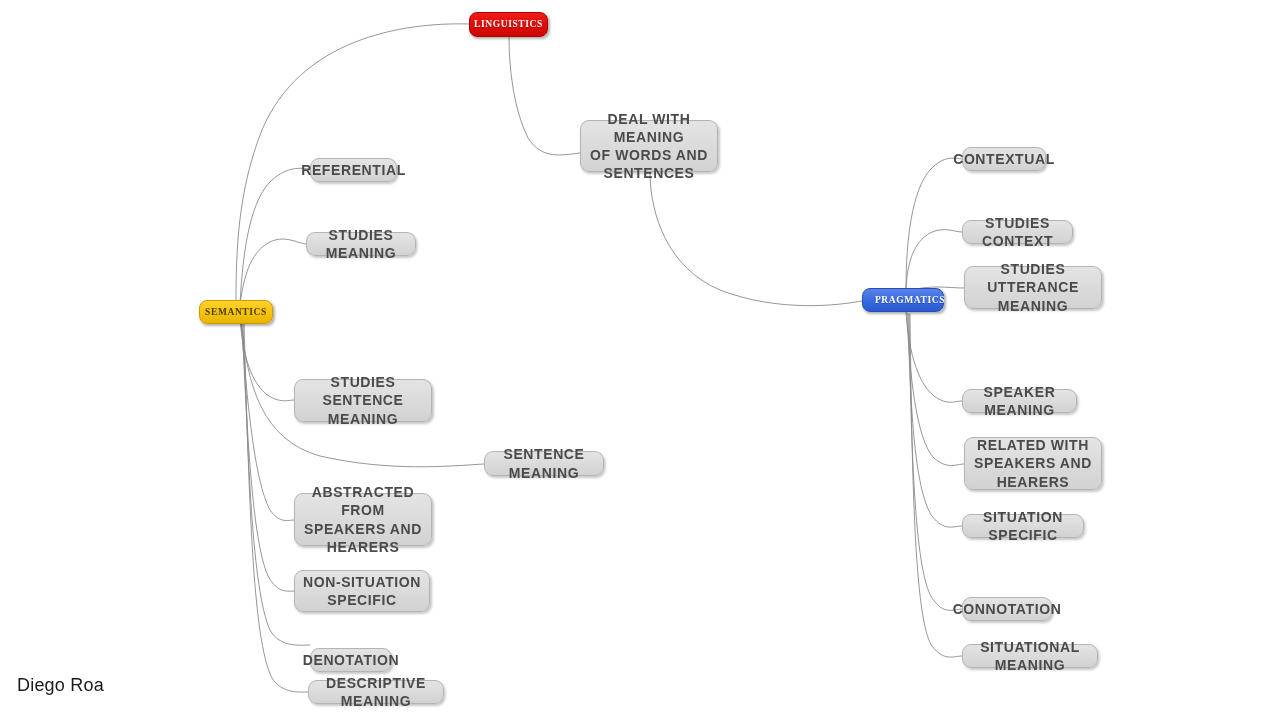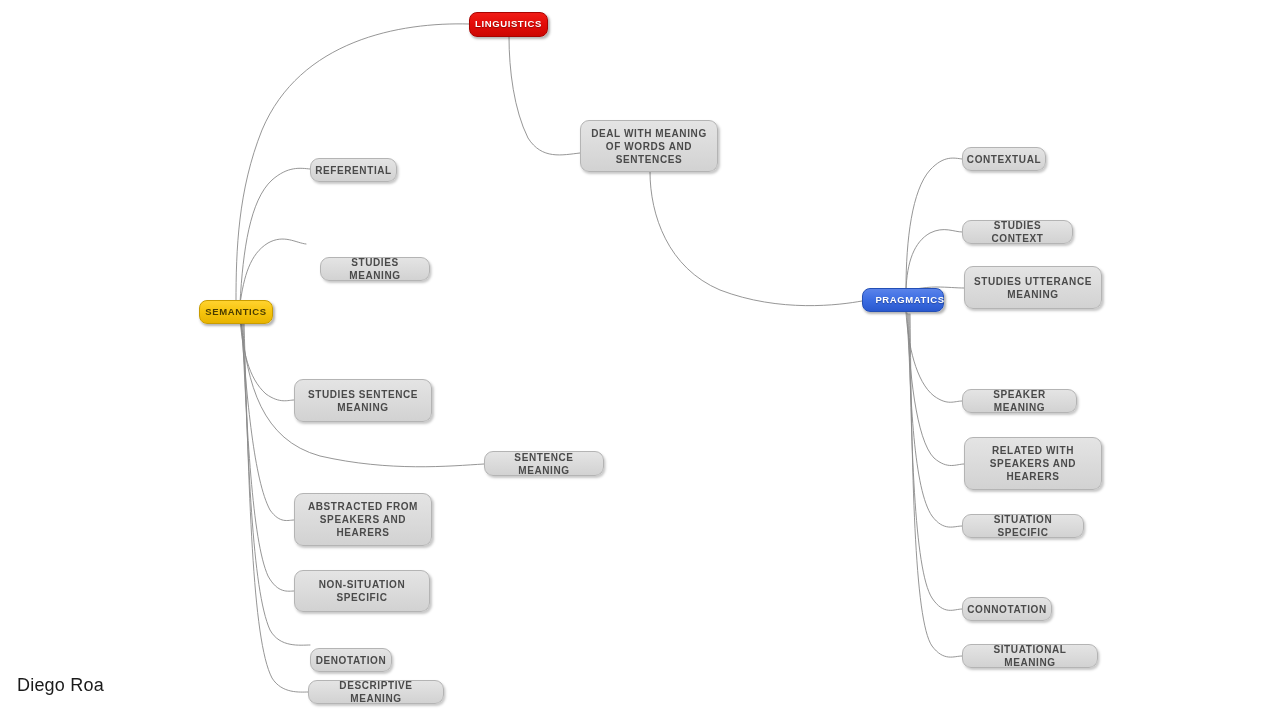--- a/index.html
+++ b/index.html
@@ -37,32 +37,33 @@
     letter-spacing: 0.6px;
     line-height: 1.30;
     white-space: pre-line;
     -webkit-font-smoothing: antialiased;
   }
   
   .node.leaf {
     background: linear-gradient(180deg, #e4e4e4 0%, #dcdcdc 45%, #d2d2d2 100%);
     border: 1px solid #b4b4b4;
     color: #4a4a4a;
-    font-size: 10px;
+    font-size: 14px;
     font-weight: bold;
     box-shadow: 1.5px 2px 2.5px rgba(0,0,0,0.22);
     padding: 2px 6px;
   }
   
   .node.root {
     font-size: 9.5px;
     font-weight: bold;
     border-radius: 8px;
     box-shadow: 1.5px 2px 2.5px rgba(0,0,0,0.3);
     padding: 2px 6px;
+    font-family: Liberation Serif, serif;
   }
   .node.root.red {
     background: linear-gradient(180deg, #f01c16 0%, #e20c08 50%, #cc0703 100%);
     border: 1px solid #a80300;
     color: #ffffff;
     text-shadow: 0 1px 1px rgba(0,0,0,0.35);
   }
   .node.root.yellow {
     background: linear-gradient(180deg, #ffd22e 0%, #f6c40d 50%, #e8b400 100%);
     border: 1px solid #c99c00;
@@ -115,21 +116,21 @@
     </svg>
 
   <div id="nodes-layer">
       <div class="node root red" style="left: 469px; top: 12px; width: 79px; height: 25px;">LINGUISTICS</div>
       <div class="node leaf" style="left: 580px; top: 120px; width: 138px; height: 52px;">DEAL WITH MEANING
 OF WORDS AND
 SENTENCES</div>
       <div class="node root yellow" style="left: 199px; top: 300px; width: 74px; height: 24px;">SEMANTICS</div>
       <div class="node root blue" style="left: 862px; top: 288px; width: 82px; height: 24px;">PRAGMATICS</div>
       <div class="node leaf" style="left: 310px; top: 158px; width: 87px; height: 24px;">REFERENTIAL</div>
-      <div class="node leaf" style="left: 320px; top: 232px; width: 110px; height: 24px; margin-top: 25px;">STUDIES MEANING</div>
+      <div class="node leaf" style="left: 306px; top: 232px; width: 110px; height: 24px;">STUDIES MEANING</div>
       <div class="node leaf" style="left: 294px; top: 379px; width: 138px; height: 43px;">STUDIES SENTENCE
 MEANING</div>
       <div class="node leaf" style="left: 484px; top: 451px; width: 120px; height: 25px;">SENTENCE MEANING</div>
       <div class="node leaf" style="left: 294px; top: 493px; width: 138px; height: 53px;">ABSTRACTED FROM
 SPEAKERS AND
 HEARERS</div>
       <div class="node leaf" style="left: 294px; top: 570px; width: 136px; height: 42px;">NON-SITUATION
 SPECIFIC</div>
       <div class="node leaf" style="left: 310px; top: 633px; width: 82px; height: 24px; margin-top: 15px;">DENOTATION</div>
       <div class="node leaf" style="left: 308px; top: 680px; width: 136px; height: 24px;">DESCRIPTIVE MEANING</div>

